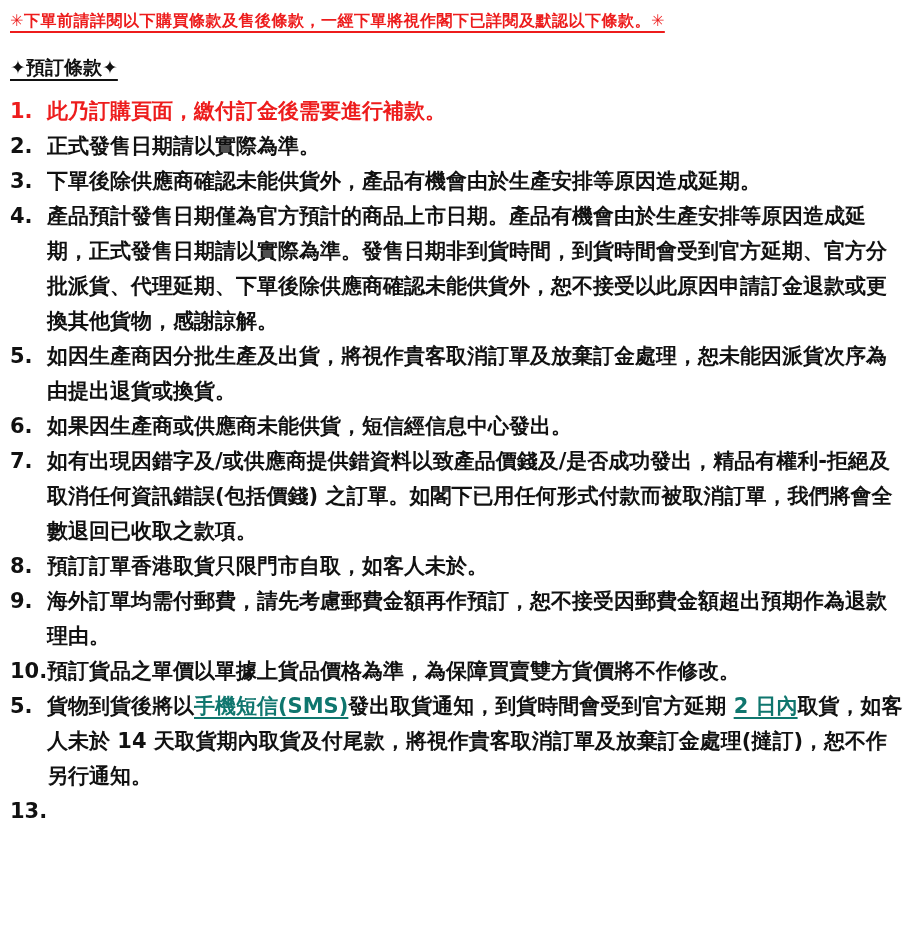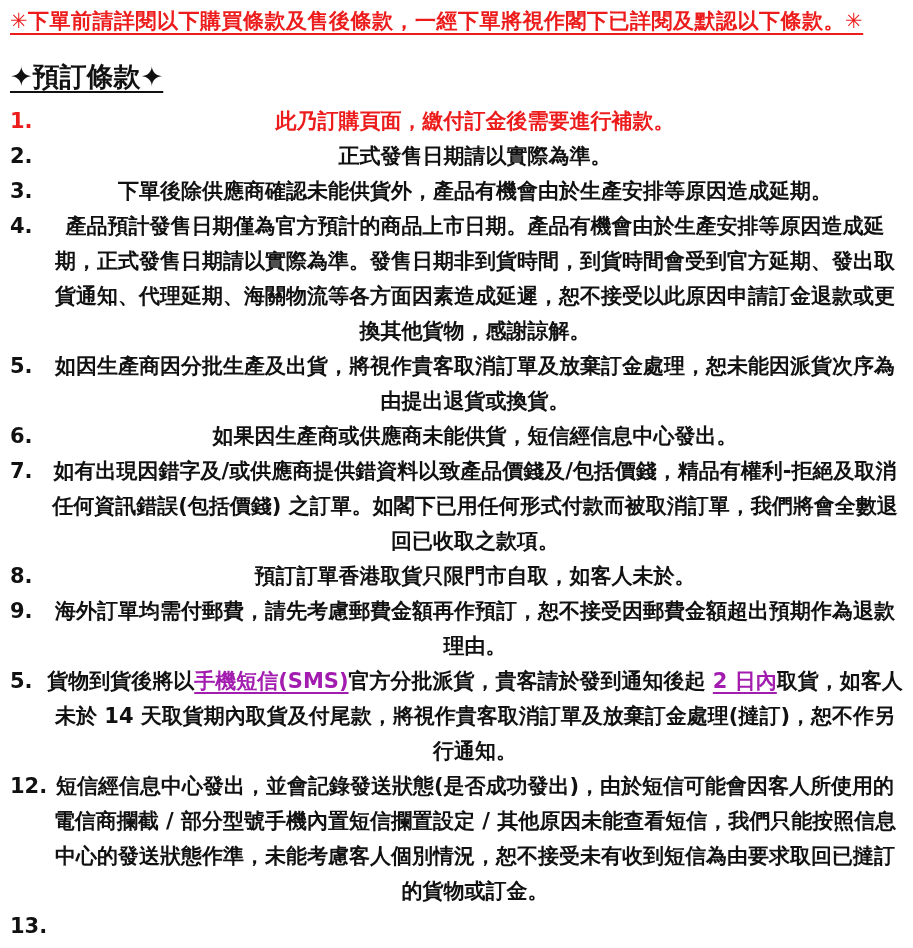--- a/index.html
+++ b/index.html
@@ -12,30 +12,30 @@
     height: 948px;
     overflow: hidden;
     box-sizing: border-box;
     padding: 6px 8px 0 10px;
     font-family: "DejaVu Sans", "Liberation Sans", sans-serif;
     font-weight: 700;
     color: #111111;
   }
   .notice {
     color: #ed1c1c;
-    font-size: 21px;
+    font-size: 16px;
     line-height: 30px;
     text-decoration: underline;
     text-underline-offset: 5px;
     text-decoration-thickness: 2px;
     letter-spacing: 0.5px;
   }
   .section-title {
-    margin-top: 26px;
-    font-size: 27px;
+    margin-top: 16px;
+    font-size: 19px;
     line-height: 30px;
     color: #111111;
     text-decoration: underline;
     text-underline-offset: 5px;
     text-decoration-thickness: 2px;
     display: inline-block;
   }
   .terms {
     margin-top: 12px;
   }
@@ -45,27 +45,26 @@
     font-size: 21px;
     line-height: 35px;
   }
   .term .num {
     flex: 0 0 37px;
     min-width: 37px;
   }
   .term .txt {
     flex: 1 1 auto;
     padding-right: 2px;
-    text-align: center;
   }
   .term.red, .term.red .num, .term.red .txt {
     color: #ed1c1c;
   }
   .red-em {
-    color: #a21caf;
+    color: #0f766e;
     text-decoration: underline;
     text-underline-offset: 4px;
     text-decoration-thickness: 2px;
   }
 </style>
 </head>
 <body>
 
 <div class="notice">✳下單前請詳閱以下購買條款及售後條款，一經下單將視作閣下已詳閱及默認以下條款。✳</div>
 
@@ -85,57 +84,57 @@
     <span class="txt">正式發售日期請以實際為準。</span>
   </div>
 
   <div class="term">
     <span class="num">3.</span>
     <span class="txt">下單後除供應商確認未能供貨外，產品有機會由於生產安排等原因造成延期。</span>
   </div>
 
   <div class="term">
     <span class="num">4.</span>
-    <span class="txt">產品預計發售日期僅為官方預計的商品上市日期。產品有機會由於生產安排等原因造成延期，正式發售日期請以實際為準。發售日期非到貨時間，到貨時間會受到官方延期、發出取貨通知、代理延期、海關物流等各方面因素造成延遲，恕不接受以此原因申請訂金退款或更換其他貨物，感謝諒解。</span>
+    <span class="txt">產品預計發售日期僅為官方預計的商品上市日期。產品有機會由於生產安排等原因造成延期，正式發售日期請以實際為準。發售日期非到貨時間，到貨時間會受到官方延期、官方分批派貨、代理延期、下單後除供應商確認未能供貨外，恕不接受以此原因申請訂金退款或更換其他貨物，感謝諒解。</span>
   </div>
 
   <div class="term">
     <span class="num">5.</span>
     <span class="txt">如因生產商因分批生產及出貨，將視作貴客取消訂單及放棄訂金處理，恕未能因派貨次序為由提出退貨或換貨。</span>
   </div>
 
   <div class="term">
     <span class="num">6.</span>
     <span class="txt">如果因生產商或供應商未能供貨，短信經信息中心發出。</span>
   </div>
 
   <div class="term">
     <span class="num">7.</span>
-    <span class="txt">如有出現因錯字及/或供應商提供錯資料以致產品價錢及/包括價錢，精品有權利-拒絕及取消任何資訊錯誤(包括價錢) 之訂單。如閣下已用任何形式付款而被取消訂單，我們將會全數退回已收取之款項。</span>
+    <span class="txt">如有出現因錯字及/或供應商提供錯資料以致產品價錢及/是否成功發出，精品有權利-拒絕及取消任何資訊錯誤(包括價錢) 之訂單。如閣下已用任何形式付款而被取消訂單，我們將會全數退回已收取之款項。</span>
   </div>
 
   <div class="term">
     <span class="num">8.</span>
     <span class="txt">預訂訂單香港取貨只限門市自取，如客人未於。</span>
   </div>
 
   <div class="term">
     <span class="num">9.</span>
     <span class="txt">海外訂單均需付郵費，請先考慮郵費金額再作預訂，恕不接受因郵費金額超出預期作為退款理由。</span>
   </div>
 
+  <div class="term">
+    <span class="num">10.</span>
+    <span class="txt">預訂貨品之單價以單據上貨品價格為準，為保障買賣雙方貨價將不作修改。</span>
+  </div>
 
   <div class="term">
     <span class="num">5.</span>
-    <span class="txt"><span>貨物到貨後將以</span><span class="red-em">手機短信(SMS)</span><span>官方分批派貨，貴客請於發到通知後起 </span><span class="red-em">2 日內</span><span>取貨，如客人未於 14 天取貨期內取貨及付尾款，將視作貴客取消訂單及放棄訂金處理(撻訂)，恕不作另行通知。</span></span>
+    <span class="txt"><span>貨物到貨後將以</span><span class="red-em">手機短信(SMS)</span><span>發出取貨通知，到貨時間會受到官方延期 </span><span class="red-em">2 日內</span><span>取貨，如客人未於 14 天取貨期內取貨及付尾款，將視作貴客取消訂單及放棄訂金處理(撻訂)，恕不作另行通知。</span></span>
   </div>
 
-  <div class="term">
-    <span class="num">12.</span>
-    <span class="txt">短信經信息中心發出，並會記錄發送狀態(是否成功發出)，由於短信可能會因客人所使用的電信商攔截 / 部分型號手機內置短信攔置設定 / 其他原因未能查看短信，我們只能按照信息中心的發送狀態作準，未能考慮客人個別情況，恕不接受未有收到短信為由要求取回已撻訂的貨物或訂金。</span>
-  </div>
 
   <div class="term">
     <span class="num">13.</span>
     <span class="txt"></span>
   </div>
 
 </div>
 
 </body></html>

